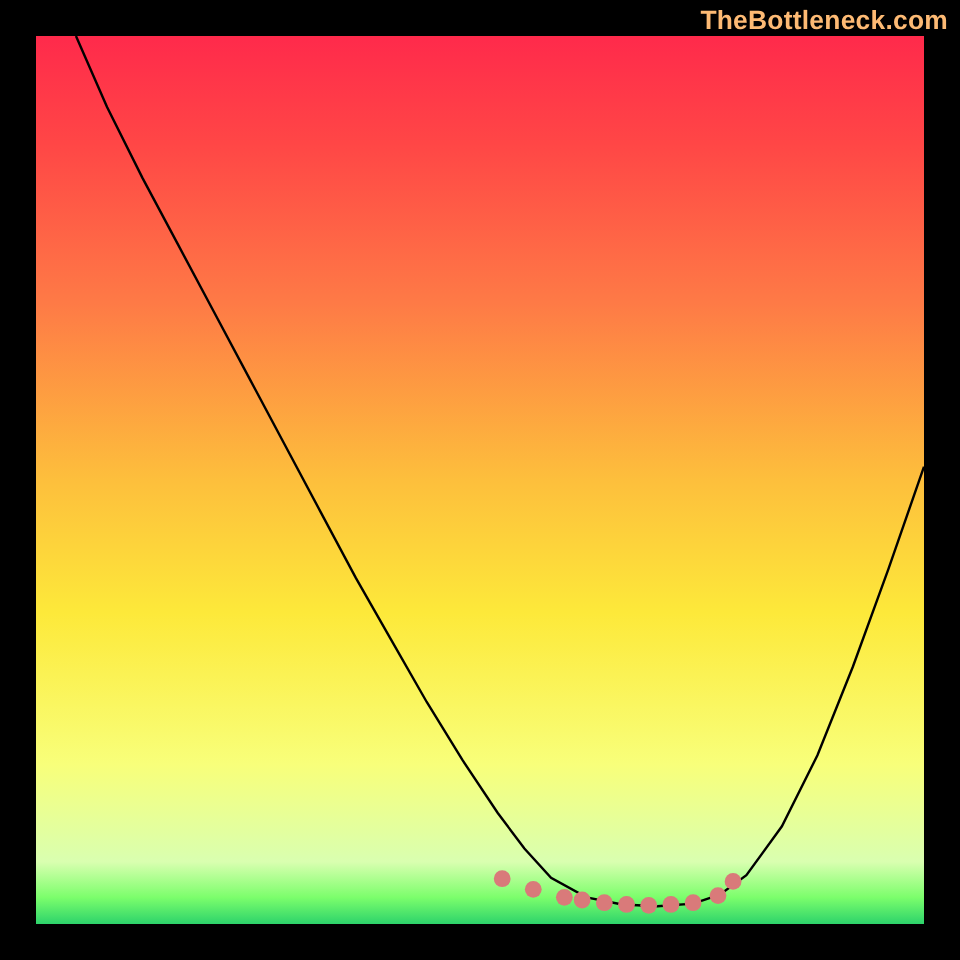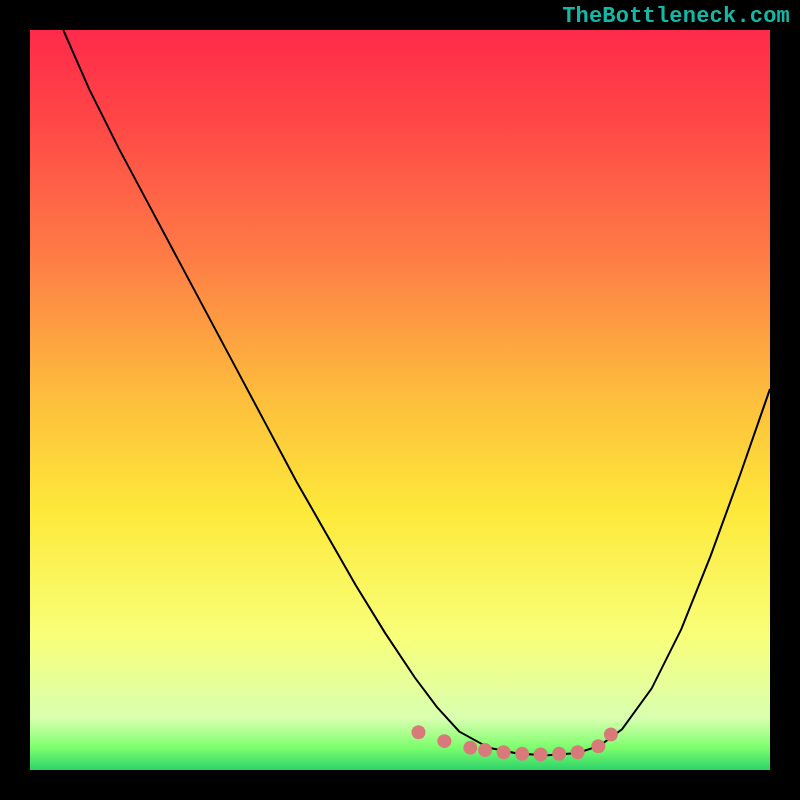--- a/index.html
+++ b/index.html
@@ -13,26 +13,25 @@
   }
   .container {
     position: relative;
     width: 800px;
     height: 800px;
   }
   .attribution {
     position: absolute;
     top: 4px;
     right: 10px;
-    color: #14b8a6;
+    color: #fdba74;
     font-size: 22px;
     font-weight: bold;
     letter-spacing: 0.2px;
     z-index: 3;
-    font-family: Liberation Mono, monospace;
   }
   .plot-frame {
     position: absolute;
     left: 30px;
     top: 30px;
     width: 740px;
     height: 740px;
     background: #fff;
   }
   svg.plot {

